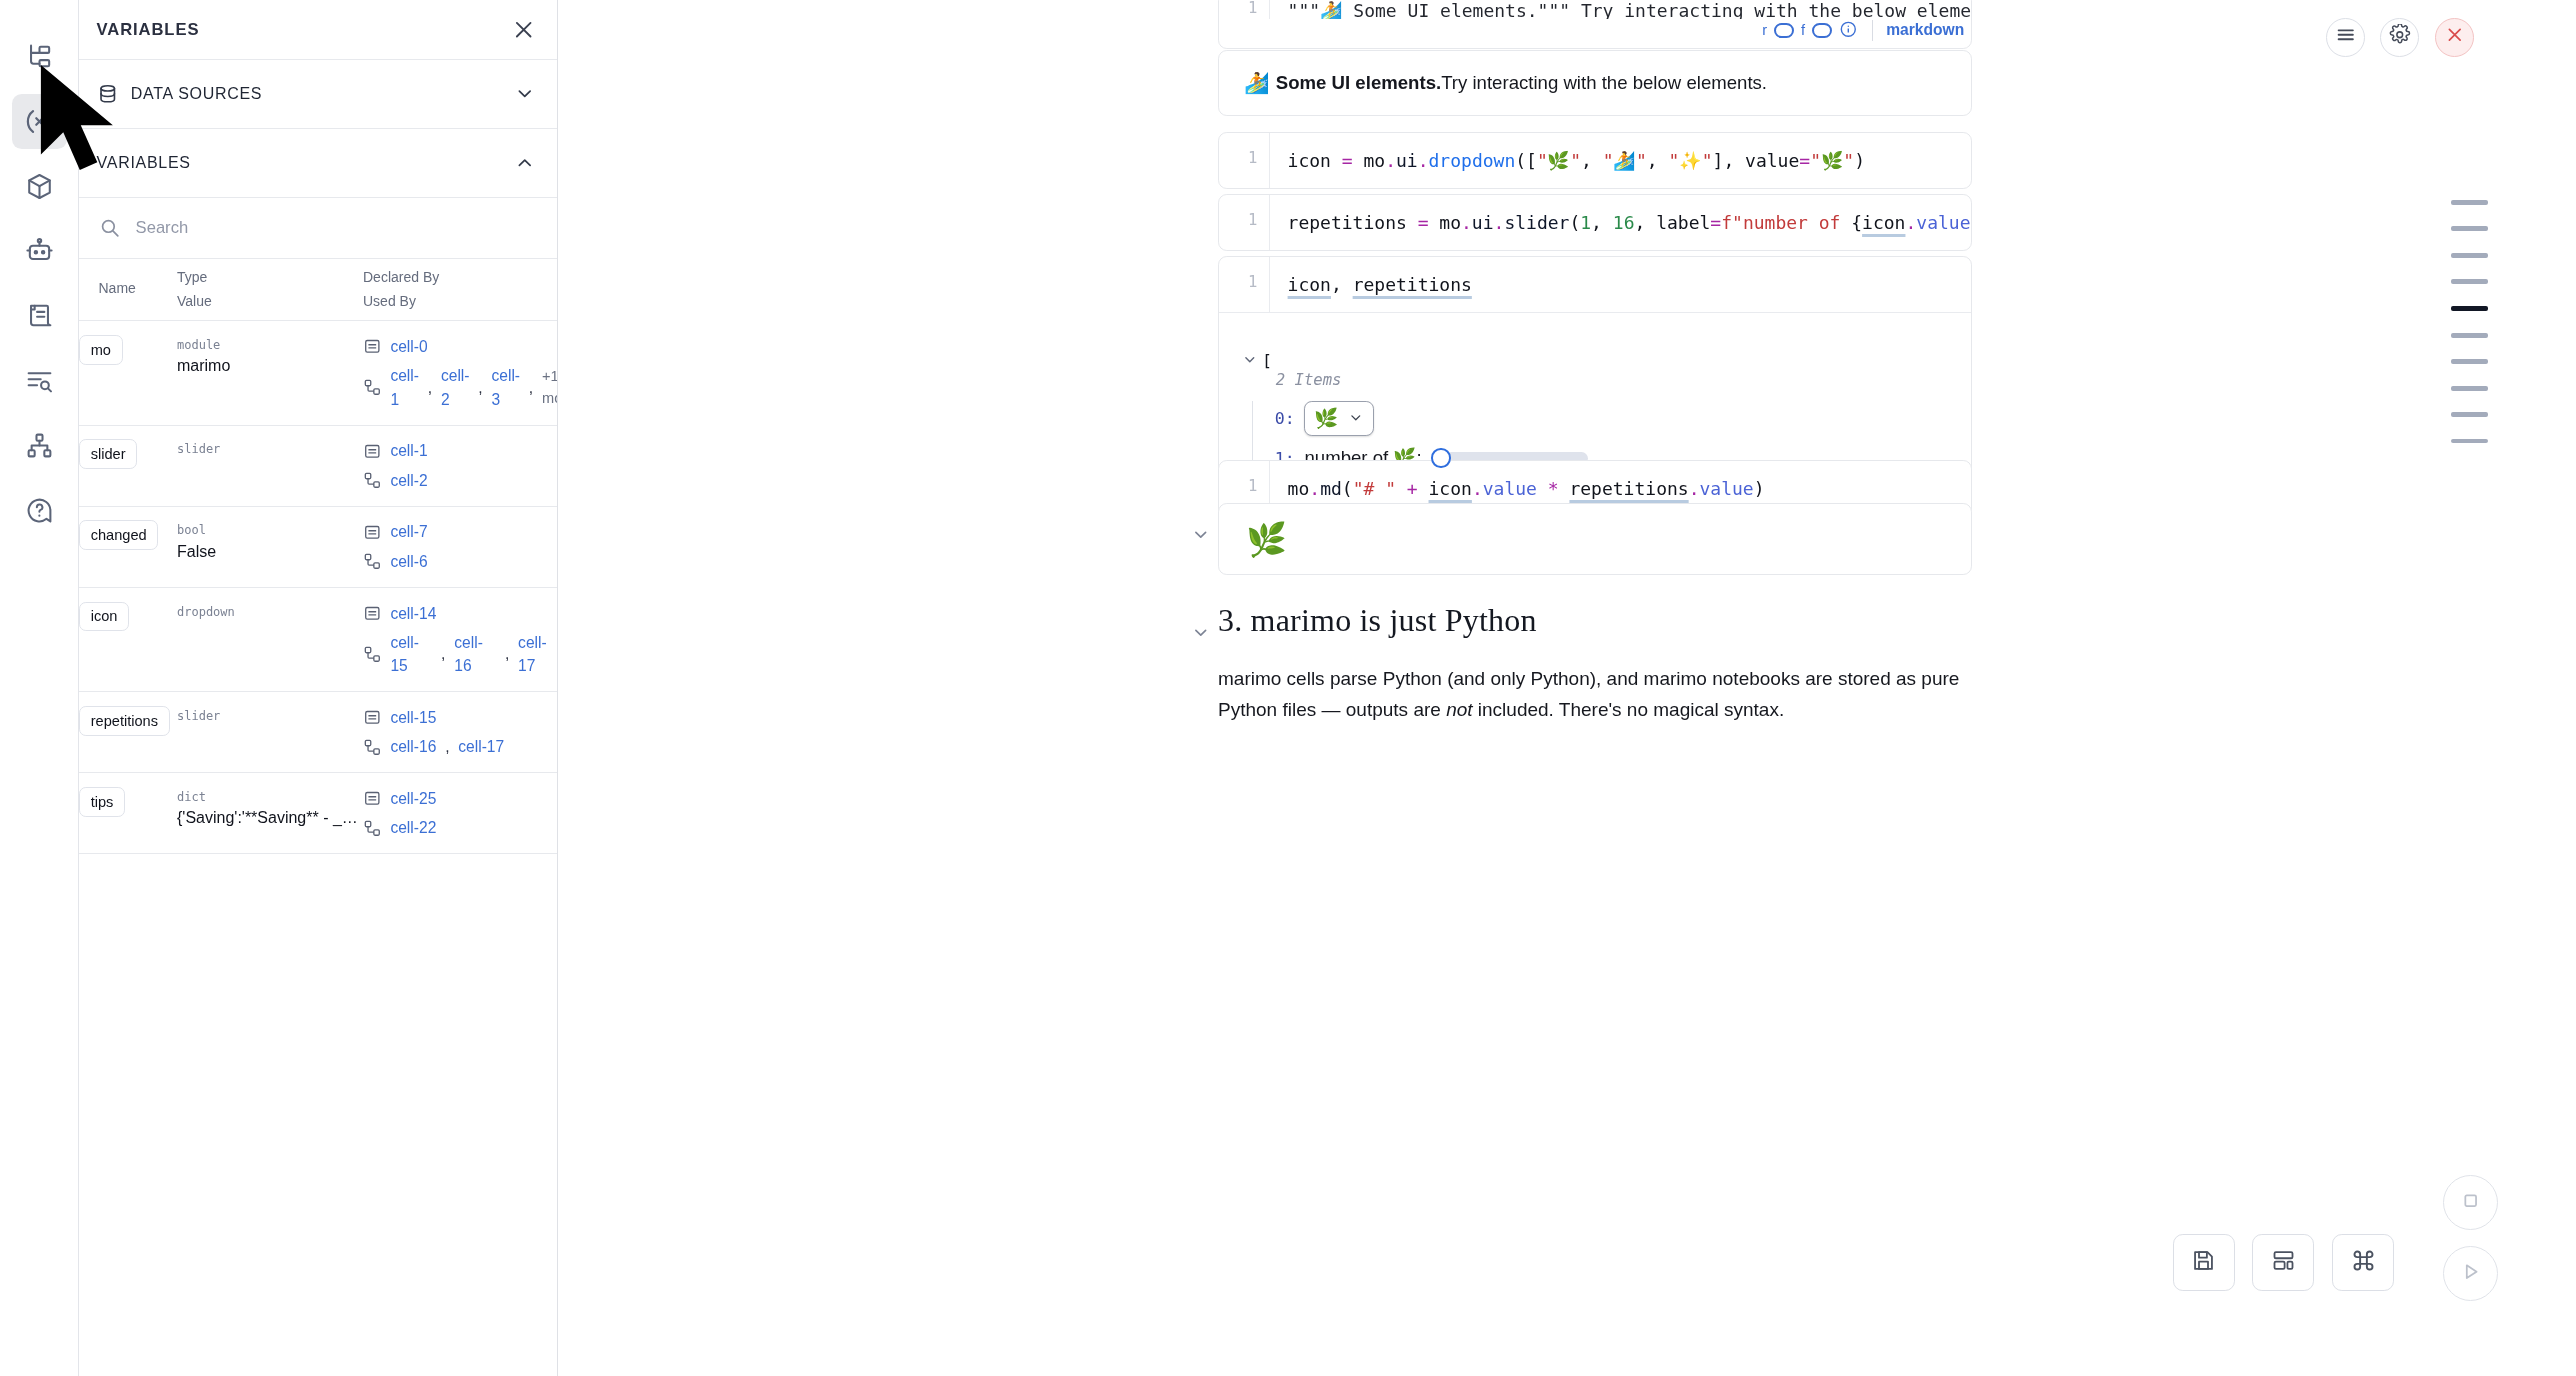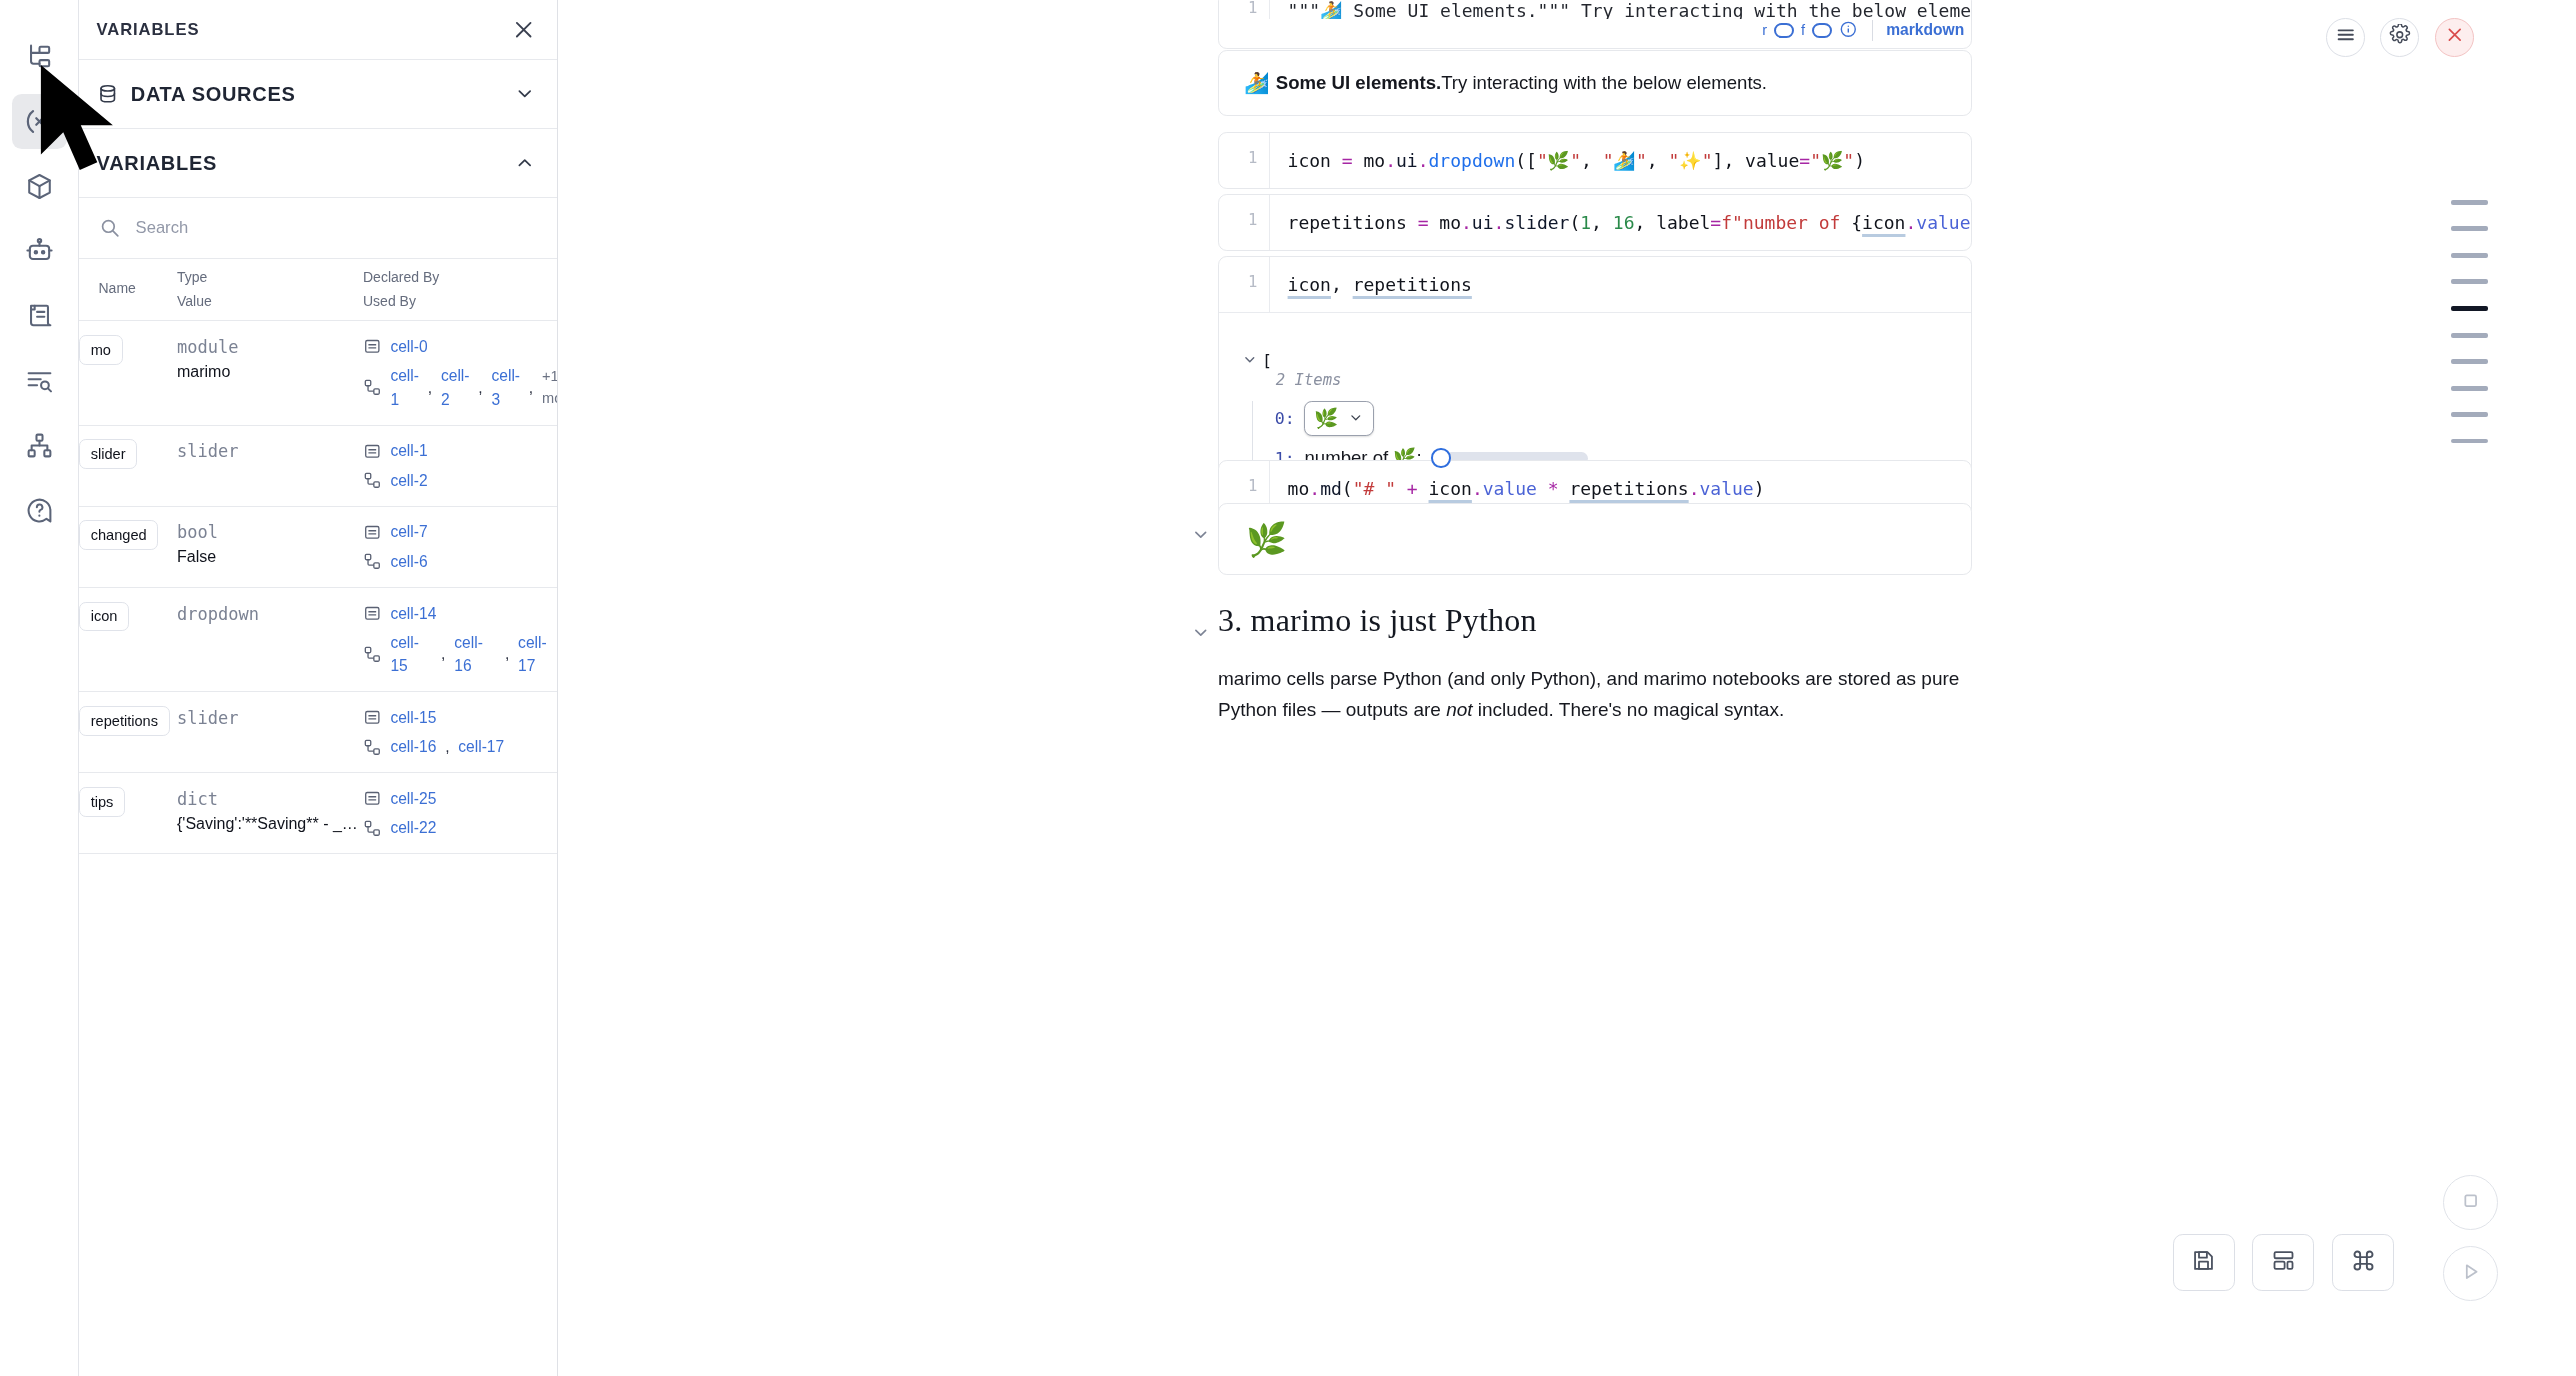--- a/index.html
+++ b/index.html
@@ -58,21 +58,21 @@
 
   .section {
     height: 69px; flex: 0 0 69px;
     display: flex; align-items: center;
     padding: 0 21.5px 0 17.6px;
     border-bottom: 1px solid #e7e9ed;
     cursor: pointer;
     gap: 12.7px;
   }
   .section .sec-label {
-    font-size: 20px; font-weight: 700; letter-spacing: 0.7px; color: #1f2533;
+    font-size: 16px; font-weight: 400; letter-spacing: 0.7px; color: #1f2533;
     flex: 1;
   }
   .section .sec-ico { color: #333a4a; display:flex; }
   .section .chev { color: #333a4a; display:flex; }
 
   .searchbar {
     height: 61px; flex: 0 0 61px;
     display: flex; align-items: center; gap: 15.6px;
     padding: 0 21.5px 0 19.5px;
     border-bottom: 1px solid #e7e9ed;
@@ -108,21 +108,21 @@
   .chip {
     display: inline-block;
     border: 1px solid #e0e3ea; border-radius: 6.8px;
     padding: 5.9px 10.7px;
     font-size: 14.6px; color: #10131c;
     background: #fff;
     white-space: nowrap;
   }
   .v-type {
     font-family: "DejaVu Sans Mono", monospace;
-    font-size: 17px; color: #7b8293;
+    font-size: 12px; color: #7b8293;
     line-height: 1.45;
   }
   .v-val {
     font-size: 16px; color: #10131c;
     line-height: 1.45;
     white-space: nowrap; overflow: hidden; text-overflow: ellipsis;
     max-width: 195px; display: block;
   }
   .cells-line { display: flex; align-items: center; gap: 8.8px; line-height: 1.5; }
   .cells-line + .cells-line { margin-top: 5.9px; }

